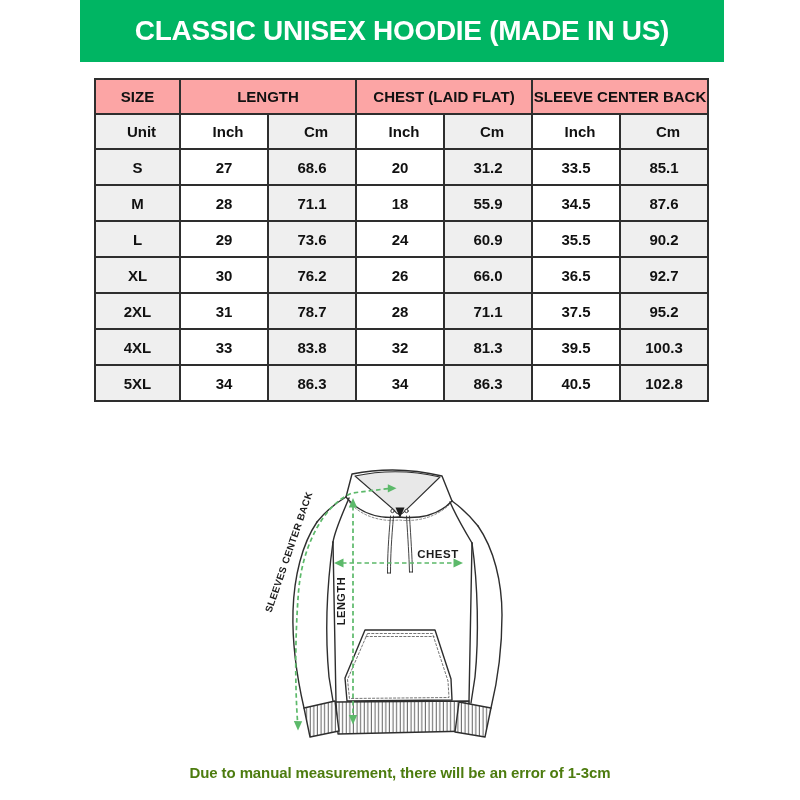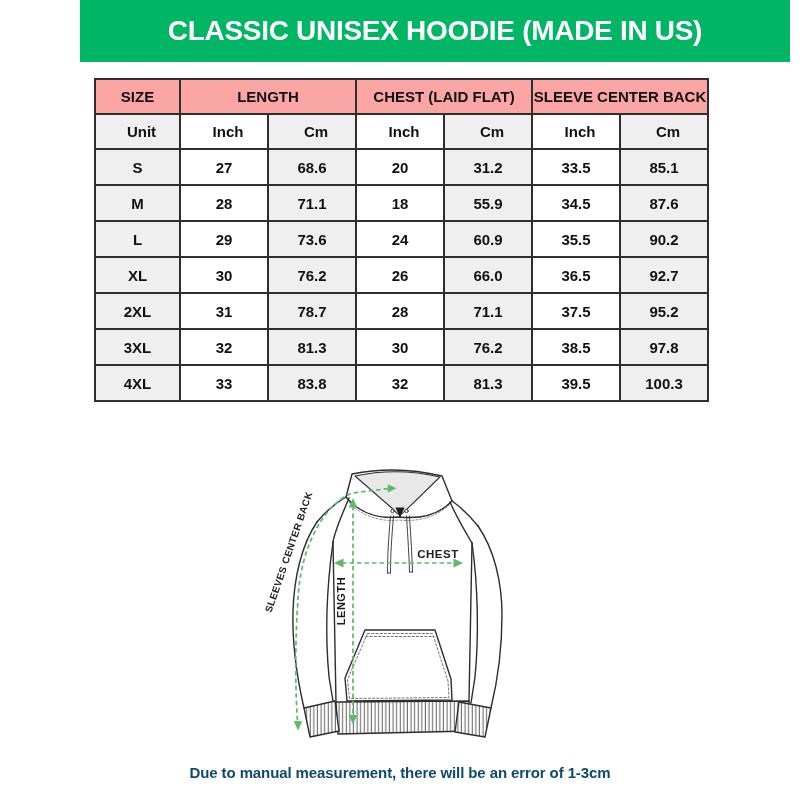--- a/index.html
+++ b/index.html
@@ -1,20 +1,20 @@
 <!DOCTYPE html>
 <html><head>
 <meta charset="utf-8">
 <style>
   html,body{margin:0;padding:0;background:#ffffff;}
   .canvas{position:relative;width:800px;height:800px;background:#fff;overflow:hidden;
           font-family:"Liberation Sans","DejaVu Sans",sans-serif;}
 
   
-  .title-bar{position:absolute;left:80px;top:0;width:710px;height:62px;background:#00b563;}
+  .title-bar{position:absolute;left:80px;top:0;width:644px;height:62px;background:#00b563;}
   .title-bar h1{margin:0;height:62px;line-height:62px;text-align:center;color:#ffffff;
                 font-size:28px;font-weight:bold;letter-spacing:-0.3px;white-space:nowrap;}
 
   
   table.size-table{position:absolute;left:94px;top:78px;width:613px;border-collapse:collapse;
                    table-layout:fixed;}
   table.size-table th,table.size-table td{
       border:2px solid #2e2e2e;text-align:center;vertical-align:middle;
       font-size:15px;font-weight:bold;color:#111;padding:0;background:#ffffff;}
   table.size-table thead tr.group-row th{height:33px;background:#fca5a5;font-size:15px;}
@@ -22,21 +22,21 @@
   table.size-table tbody td{height:34px;}
   
   table.size-table thead tr.unit-row th:nth-child(odd),
   table.size-table tbody td:nth-child(odd){background:#efefef;}
 
   
   .diagram{position:absolute;left:255px;top:445px;width:330px;height:320px;}
 
   
   .note{position:absolute;left:0;top:764px;width:800px;margin:0;text-align:center;
-        font-size:15px;font-weight:bold;color:#0c4a6e;letter-spacing:-0.1px;}
+        font-size:15px;font-weight:bold;color:#4d7c0f;letter-spacing:-0.1px;}
 </style>
 </head>
 <body>
 
 <div class="canvas">
 
   <header class="title-bar">
     <h1>CLASSIC UNISEX HOODIE (MADE IN US)</h1>
   </header>
 
@@ -107,36 +107,36 @@
       <tr>
         <td>2XL</td>
         <td>31</td>
         <td>78.7</td>
         <td>28</td>
         <td>71.1</td>
         <td>37.5</td>
         <td>95.2</td>
       </tr>
       <tr>
-        <td>3XL</td>
-        <td>32</td>
-        <td>81.3</td>
-        <td>30</td>
-        <td>76.2</td>
-        <td>38.5</td>
-        <td>97.8</td>
-      </tr>
-      <tr>
         <td>4XL</td>
         <td>33</td>
         <td>83.8</td>
         <td>32</td>
         <td>81.3</td>
         <td>39.5</td>
         <td>100.3</td>
+      </tr>
+      <tr>
+        <td>5XL</td>
+        <td>34</td>
+        <td>86.3</td>
+        <td>34</td>
+        <td>86.3</td>
+        <td>40.5</td>
+        <td>102.8</td>
       </tr>
     </tbody>
   </table>
 
   <svg class="diagram" viewBox="0 0 330 320">
     <defs>
       <pattern id="rib" width="3.6" height="8" patternUnits="userSpaceOnUse">
         <rect width="3.6" height="8" fill="#ffffff"></rect>
         <line x1="1.2" y1="0" x2="1.2" y2="8" stroke="#3a3a3a" stroke-width="0.85"></line>
       </pattern>

